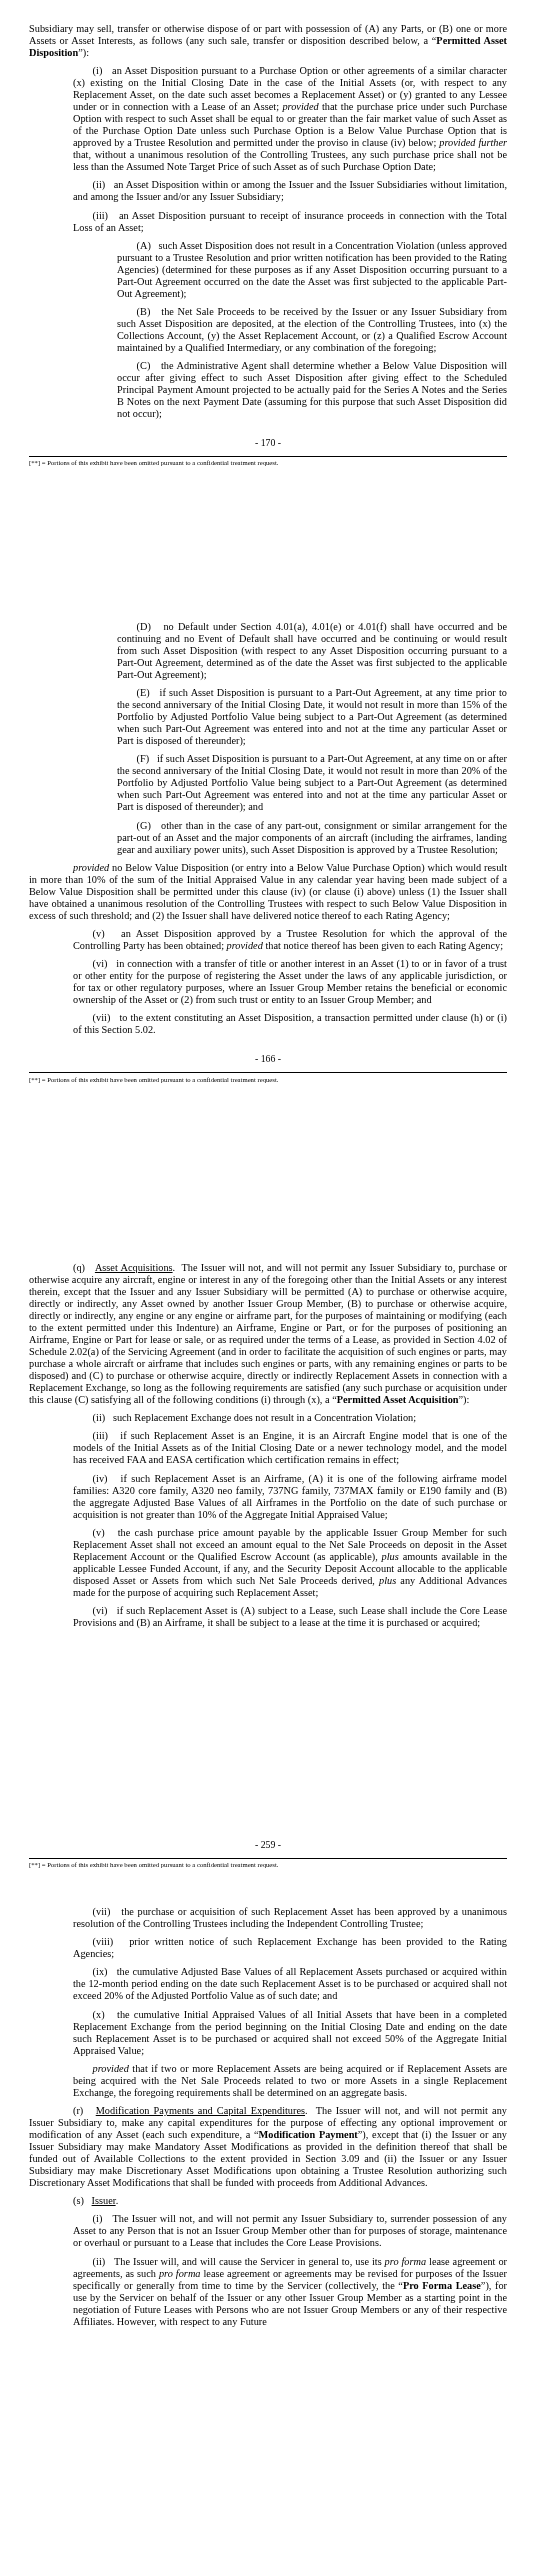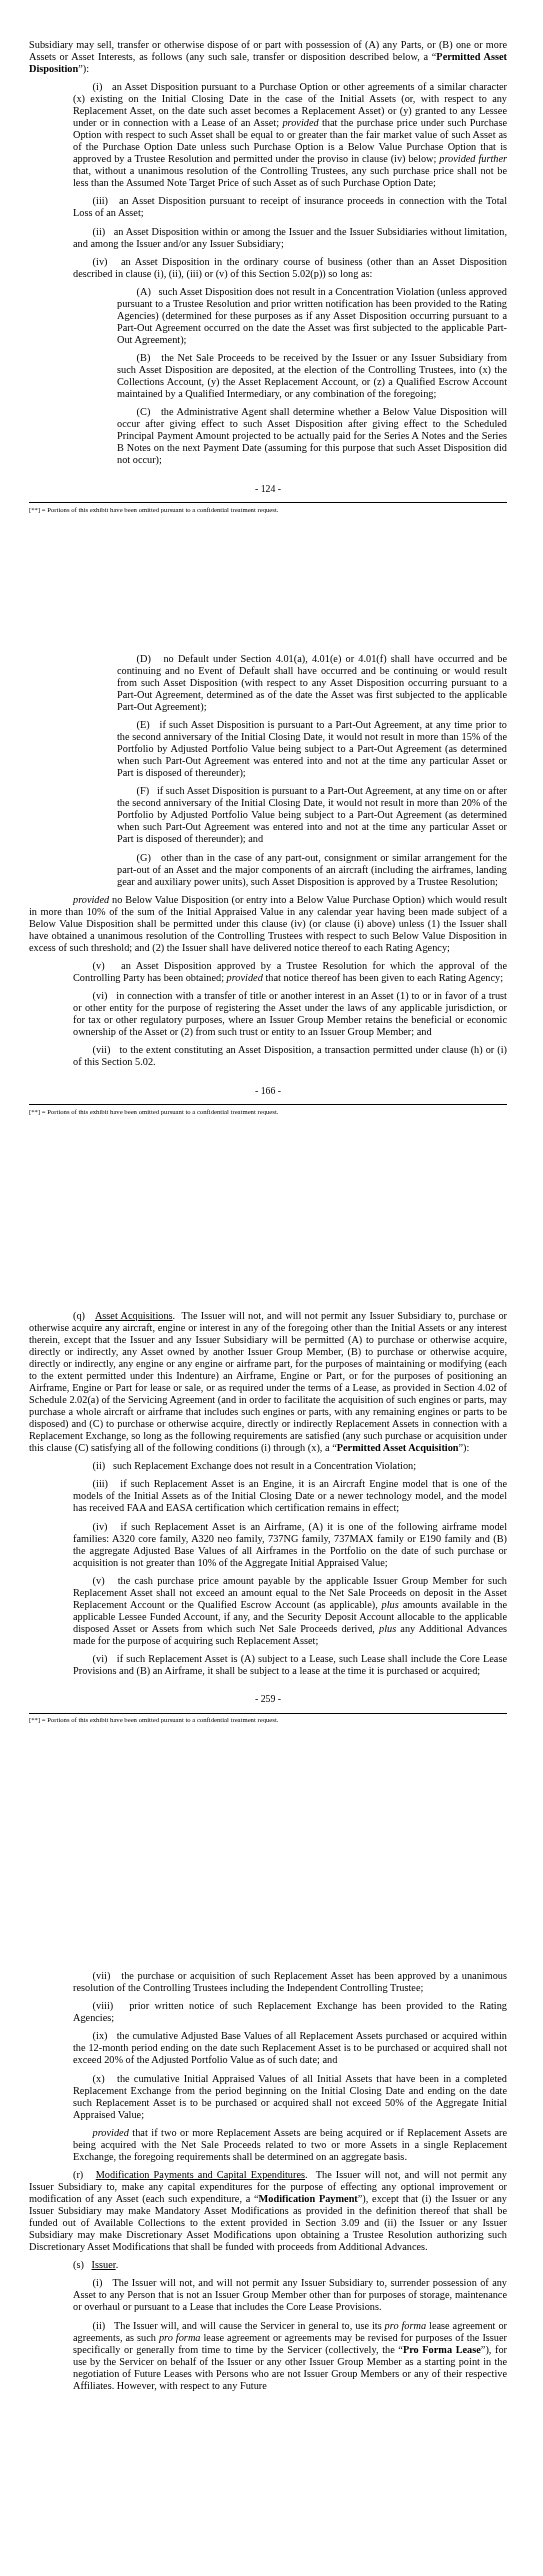--- a/index.html
+++ b/index.html
@@ -13,25 +13,24 @@
     font-family: "Liberation Serif", "DejaVu Serif", serif;
   }
   .doc { width: 544px; }
   .page {
     box-sizing: border-box;
     width: 536px;
     padding: 23px 29px 13.4px 29px;
     display: flex;
     flex-direction: column;
     background: #ffffff;
-    margin-top: 16px;
   }
   .page-1 { min-height: 598px; }
   .page-2 { min-height: 641px; }
-  .page-3 { min-height: 644px; }
+  .page-3 { min-height: 644px; justify-content: space-between; }
   .page-4 { min-height: 930px; }
 
   .para {
     font-size: 10.3px;
     line-height: 12px;
     text-align: justify;
     margin: 0 0 6.2px 0;
   }
   .para.cont { text-indent: 0; }
   .para.root { text-indent: 44px; }
@@ -61,29 +60,28 @@
 </style>
 </head>
 <body>
 
 <div class="doc">
 
   <section class="page page-1">
     <div class="content">
         <div class="para cont"><span>Subsidiary may sell, transfer or otherwise dispose of or part with possession of (A) any Parts, or (B) one or more Assets or Asset Interests, as follows (any such sale, transfer or disposition described below, a “</span><span class="bd">Permitted Asset Disposition</span><span>”):</span></div>
         <div class="para l1"><span>(i)&nbsp;&nbsp;&nbsp;an Asset Disposition pursuant to a Purchase Option or other agreements of a similar character (x) existing on the Initial Closing Date in the case of the Initial Assets (or, with respect to any Replacement Asset, on the date such asset becomes a Replacement Asset) or (y) granted to any Lessee under or in connection with a Lease of an Asset; </span><span class="it">provided</span><span> that the purchase price under such Purchase Option with respect to such Asset shall be equal to or greater than the fair market value of such Asset as of the Purchase Option Date unless such Purchase Option is a Below Value Purchase Option that is approved by a Trustee Resolution and permitted under the proviso in clause (iv) below; </span><span class="it">provided further</span><span> that, without a unanimous resolution of the Controlling Trustees, any such purchase price shall not be less than the Assumed Note Target Price of such Asset as of such Purchase Option Date;</span></div>
+        <div class="para l1"><span>(ii)&nbsp;&nbsp;&nbsp;an Asset Disposition within or among the Issuer and the Issuer Subsidiaries without limitation, and among the Issuer and/or any Issuer Subsidiary;</span></div>
         <div class="para l1"><span>(iii)&nbsp;&nbsp;&nbsp;an Asset Disposition pursuant to receipt of insurance proceeds in connection with the Total Loss of an Asset;</span></div>
-        <div class="para l1"><span>(ii)&nbsp;&nbsp;&nbsp;an Asset Disposition within or among the Issuer and the Issuer Subsidiaries without limitation, and among the Issuer and/or any Issuer Subsidiary;</span></div>
-        <div class="para l1"><span>(iv)&nbsp;&nbsp;&nbsp;an Asset Disposition in the ordinary course of business (other than an Asset Disposition described in clause (i), (ii), (iii) or (v) of this Section 5.02(p)) so long as:</span></div>
         <div class="para l2"><span>(A)&nbsp;&nbsp;&nbsp;such Asset Disposition does not result in a Concentration Violation (unless approved pursuant to a Trustee Resolution and prior written notification has been provided to the Rating Agencies) (determined for these purposes as if any Asset Disposition occurring pursuant to a Part-Out Agreement occurred on the date the Asset was first subjected to the applicable Part-Out Agreement);</span></div>
         <div class="para l2"><span>(B)&nbsp;&nbsp;&nbsp;the Net Sale Proceeds to be received by the Issuer or any Issuer Subsidiary from such Asset Disposition are deposited, at the election of the Controlling Trustees, into (x) the Collections Account, (y) the Asset Replacement Account, or (z) a Qualified Escrow Account maintained by a Qualified Intermediary, or any combination of the foregoing;</span></div>
         <div class="para l2"><span>(C)&nbsp;&nbsp;&nbsp;the Administrative Agent shall determine whether a Below Value Disposition will occur after giving effect to such Asset Disposition after giving effect to the Scheduled Principal Payment Amount projected to be actually paid for the Series A Notes and the Series B Notes on the next Payment Date (assuming for this purpose that such Asset Disposition did not occur);</span></div>
       </div>
     <div class="footer">
-      <div class="pageno">- 124 -</div>
+      <div class="pageno">- 170 -</div>
       <div class="rule"></div>
       <div class="footnote">[**] = Portions of this exhibit have been omitted pursuant to a confidential treatment request.</div>
     </div>
   </section>
 
   <section class="page page-2">
     <div class="content">
         <div class="para l2"><span>(D)&nbsp;&nbsp;&nbsp;no Default under Section 4.01(a), 4.01(e) or 4.01(f) shall have occurred and be continuing and no Event of Default shall have occurred and be continuing or would result from such Asset Disposition (with respect to any Asset Disposition occurring pursuant to a Part-Out Agreement, determined as of the date the Asset was first subjected to the applicable Part-Out Agreement);</span></div>
         <div class="para l2"><span>(E)&nbsp;&nbsp;&nbsp;if such Asset Disposition is pursuant to a Part-Out Agreement, at any time prior to the second anniversary of the Initial Closing Date, it would not result in more than 15% of the Portfolio by Adjusted Portfolio Value being subject to a Part-Out Agreement (as determined when such Part-Out Agreement was entered into and not at the time any particular Asset or Part is disposed of thereunder);</span></div>
         <div class="para l2"><span>(F)&nbsp;&nbsp;&nbsp;if such Asset Disposition is pursuant to a Part-Out Agreement, at any time on or after the second anniversary of the Initial Closing Date, it would not result in more than 20% of the Portfolio by Adjusted Portfolio Value being subject to a Part-Out Agreement (as determined when such Part-Out Agreement was entered into and not at the time any particular Asset or Part is disposed of thereunder); and</span></div>

